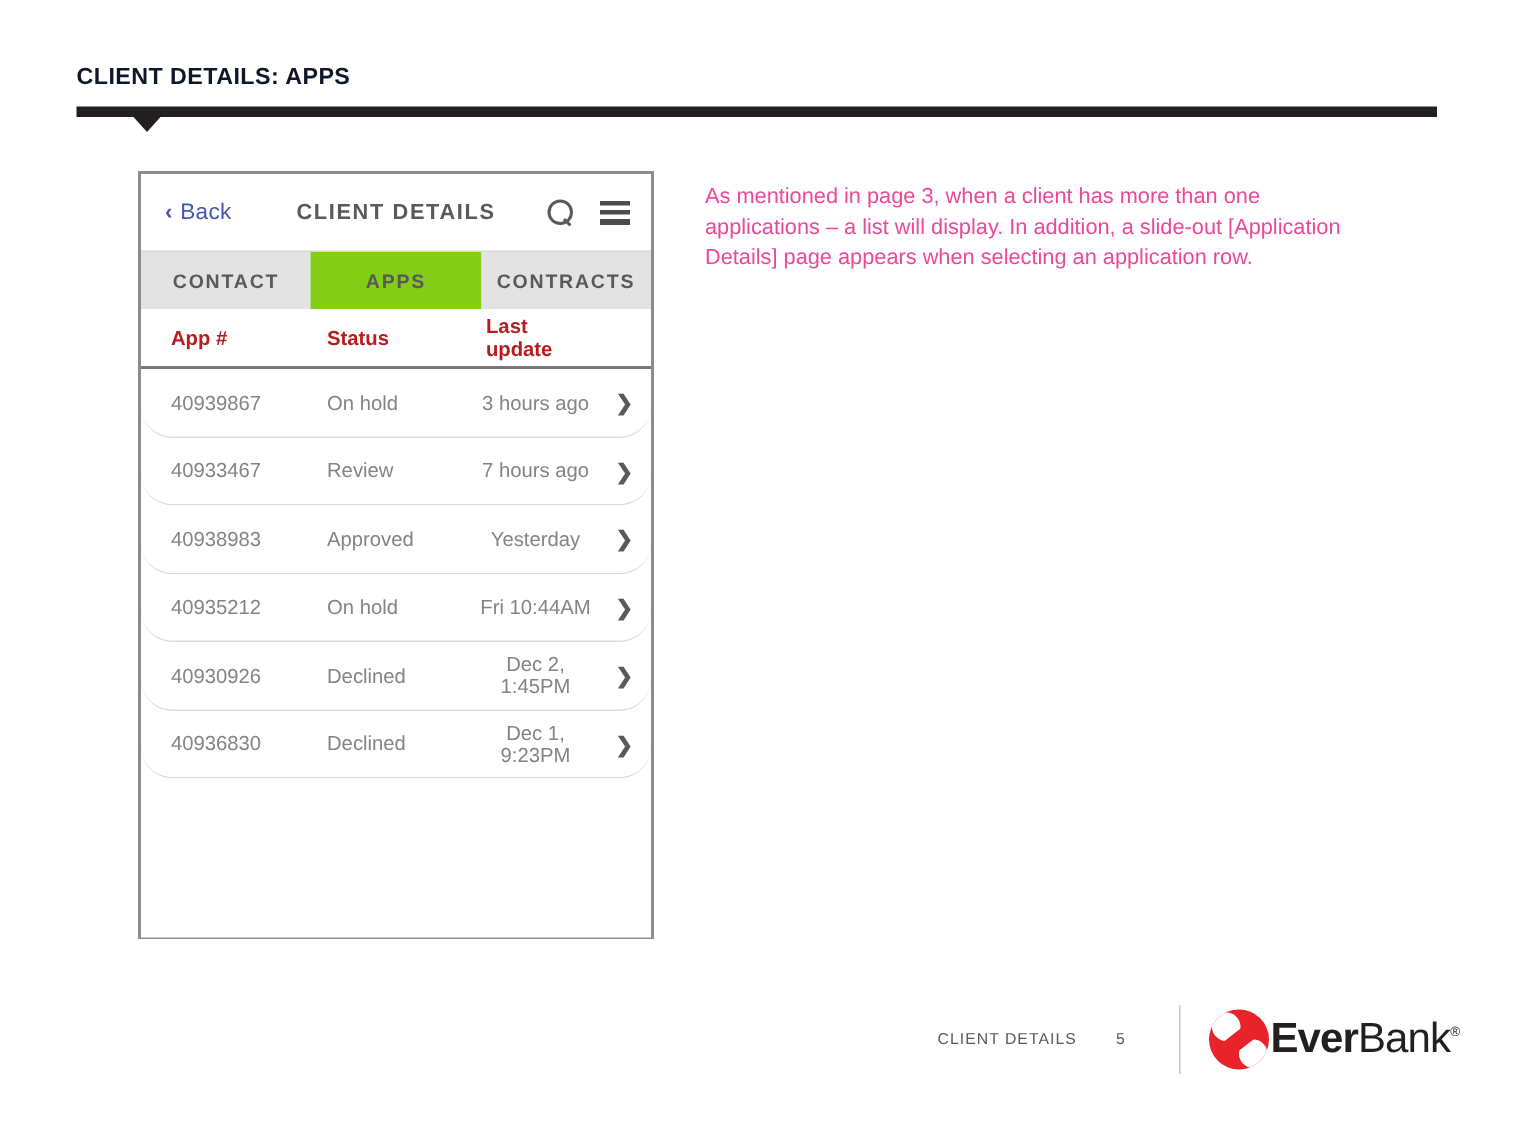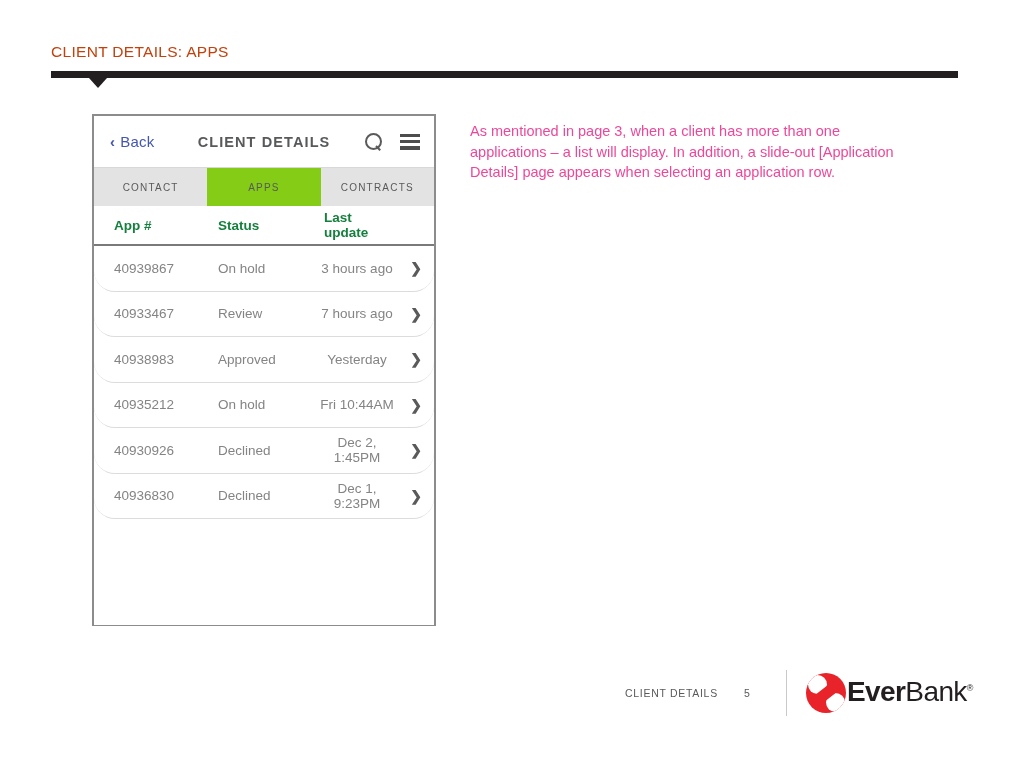--- a/index.html
+++ b/index.html
@@ -15,23 +15,23 @@
     position: relative;
     overflow: hidden;
   }
 
   
   .slide-title {
     position: absolute;
     left: 51px;
     top: 43px;
     font-size: 15.5px;
-    font-weight: normal;
+    font-weight: bold;
     letter-spacing: 0.3px;
-    color: #c2410c;
+    color: #0f172a;
     white-space: nowrap;
   }
 
   
   .title-rule {
     position: absolute;
     left: 51px;
     top: 71px;
     width: 907px;
     height: 7px;
@@ -141,41 +141,41 @@
   .tabs {
     display: flex;
     height: 38px;
     background: #ffffff;
   }
   .tab {
     flex: 1;
     display: flex;
     align-items: center;
     justify-content: center;
-    font-size: 10px;
-    font-weight: normal;
+    font-size: 13px;
+    font-weight: bold;
     letter-spacing: 1.2px;
     color: #58595b;
     background: #e3e3e3;
   }
   .tab.active {
     background: #84cc16;
     color: #58595b;
   }
 
   
   .thead {
     display: flex;
     height: 40px;
     align-items: center;
     border-bottom: 2px solid #7a7a7a;
     padding: 0 12px 0 20px;
     font-size: 13.5px;
     font-weight: bold;
-    color: #15803d;
+    color: #b91c1c;
   }
   .col-app   { width: 104px; text-align: left; }
   .col-stat  { width: 100px; text-align: left; }
   .col-upd   { flex: 1; text-align: center; }
   .col-arrow { width: 26px; text-align: center; }
 
   .thead .col-upd { text-align: left; padding-left: 6px; }
 
   
   .rows { }

